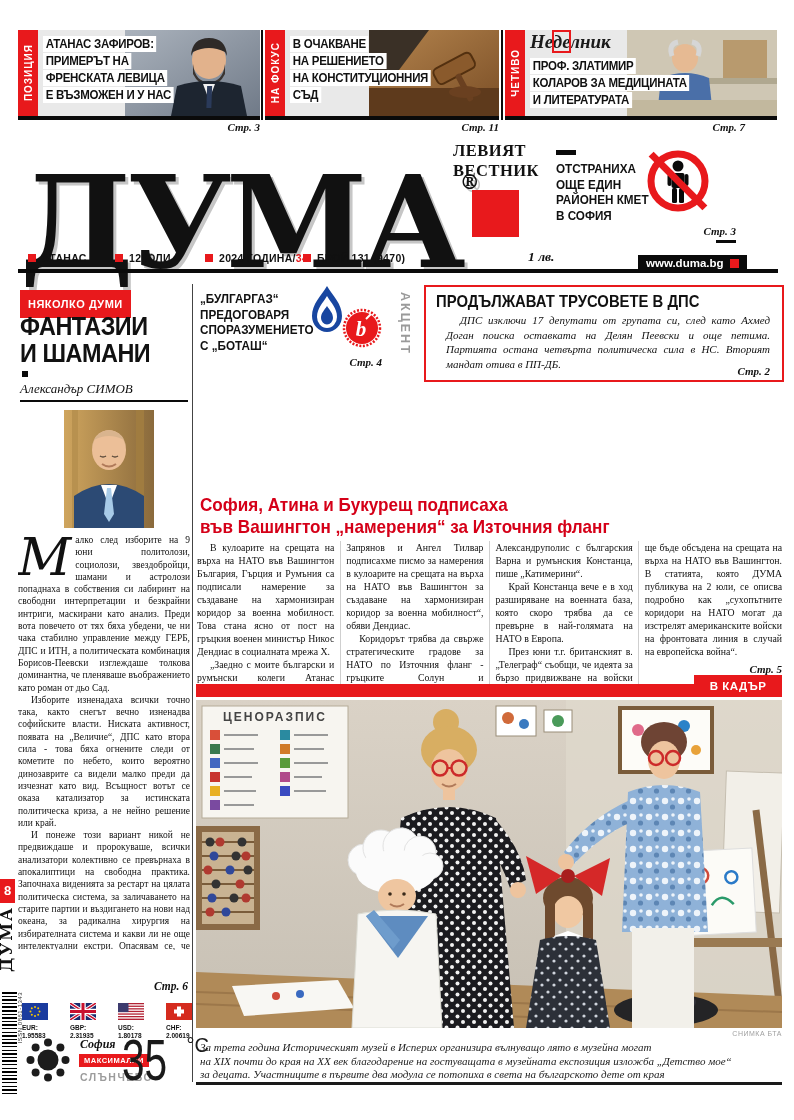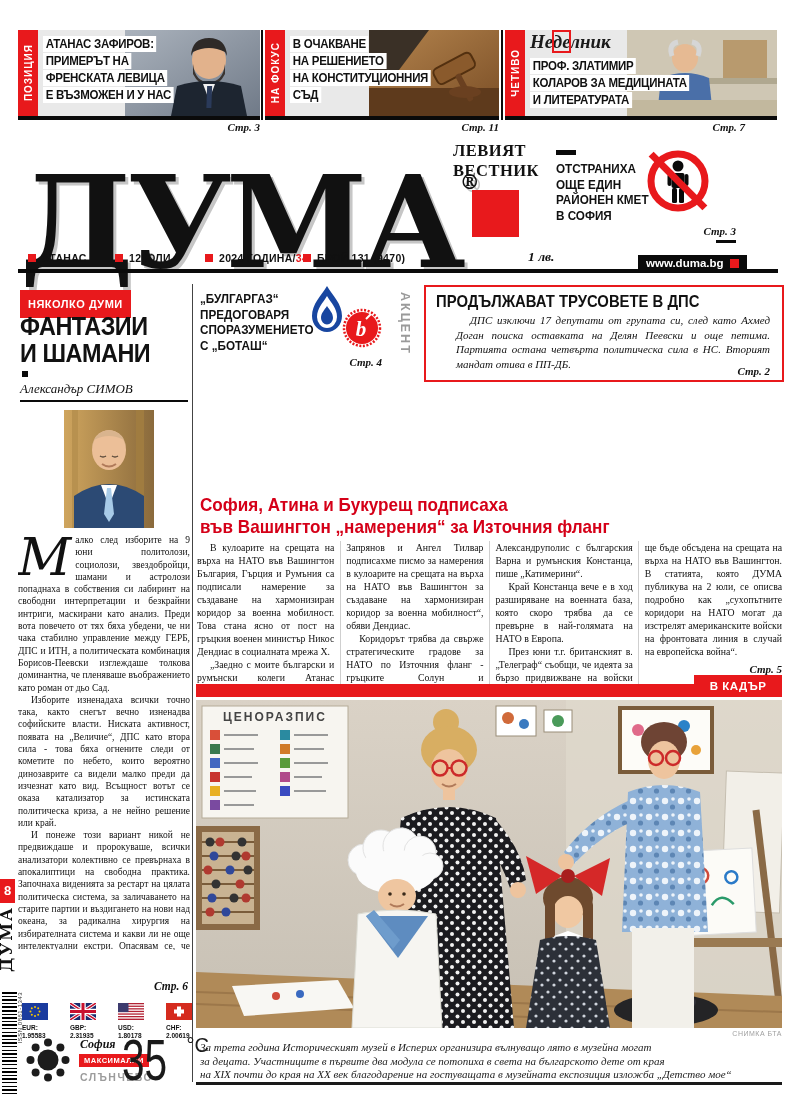--- a/index.html
+++ b/index.html
@@ -294,21 +294,21 @@
     <circle cx="20" cy="20" r="18" fill="none" stroke="#e8191c" stroke-width="2.5" stroke-dasharray="2 1.6"></circle>
     <text x="19" y="28" text-anchor="middle" font-family="Liberation Serif,serif" font-style="italic" font-weight="bold" font-size="21" fill="#fff">b</text>
     <path d="M24,11 l5,-5" stroke="#fff" stroke-width="2"></path>
   </svg>
   <div class="abs pageref" style="left:330px;top:356px;width:52px;text-align:right">Стр. 4</div>
 
   <div class="abs vlabel" style="left:398px;top:292px;height:80px">АКЦЕНТ</div>
 
   <div class="abs" style="left:424px;top:285px;width:356px;height:93px;border:2.5px solid #e8191c">
     <div class="b" style="margin:5px 0 0 10px;font-size:16.5px"><span class="sx sx90">ПРОДЪЛЖАВАТ ТРУСОВЕТЕ В ДПС</span></div>
-    <div class="serif it" style="margin:2px 12px 0 30px;font-size:11px;line-height:14.5px;text-align:justify;text-indent:14px">ДПС изключи 17 депутати от групата си, след като Ахмед Доган поиска оставката на Делян Пеевски и още петима. Партията остана четвърта политическа сила в НС. Вторият мандат отива в ПП-ДБ.</div>
+    <div class="serif it" style="margin:2px 12px 0 20px;font-size:11px;line-height:14.5px;text-align:justify;text-indent:14px">ДПС изключи 17 депутати от групата си, след като Ахмед Доган поиска оставката на Делян Пеевски и още петима. Партията остана четвърта политическа сила в НС. Вторият мандат отива в ПП-ДБ.</div>
     <div class="abs pageref" style="right:12px;bottom:3px">Стр. 2</div>
   </div>
 
   <div class="abs b redtx" style="left:200px;top:494px;font-size:19px;line-height:22px">
     <span class="sx sx90">София, Атина и Букурещ подписаха</span><br>
     <span class="sx sx90">във Вашингтон „намерения“ за Източния фланг</span>
   </div>
 
   <div class="abs cols4 body-serif" style="left:197px;top:541px;width:585px;height:147px;overflow:hidden">
     <p>В кулоарите на срещата на върха на НАТО във Вашингтон България, Гърция и Румъния са подписали намерение за създаване на хармонизиран коридор за военна мобилност. Това стана ясно от пост на гръцкия военен министър Никос Дендиас в социалната мрежа X.</p>
@@ -487,18 +487,18 @@
       <rect x="349" y="200" width="10" height="48" rx="5" fill="#6e4a2e"></rect>
       <rect x="387" y="200" width="10" height="48" rx="5" fill="#6e4a2e"></rect>
       <polygon points="358,236 372,231 386,236 380,248 364,248" fill="#fff"></polygon>
       <path d="M344,240 Q372,232 400,240 L414,328 H330 Z" fill="url(#pnavy)"></path>
     </g>
   </svg>
   <div class="abs" style="left:640px;top:1030px;width:142px;text-align:right;font-size:7px;letter-spacing:.5px;color:#a0a0a0">СНИМКА БТА</div>
 
   <div class="abs serif it" style="left:200px;top:1041px;font-size:11px;line-height:13.5px;color:#1a1a1a">
     <div>За трета година Историческият музей в Исперих организира вълнуващо лято в музейна могат</div>
+    <div>на XIX почти до края на XX век благодарение на гостуващата в музейната експозиция изложба „Детство мое“</div>
     <div>за децата. Участниците в първите два модула се потопиха в света на българското дете от края</div>
-    <div>на XIX почти до края на XX век благодарение на гостуващата в музейната експозиция изложба „Детство мое“</div>
   </div>
   <div class="abs" style="left:196px;top:1082px;width:586px;height:2.5px;background:#1a1a1a"></div>
 
 </div>
 
 </body></html>

